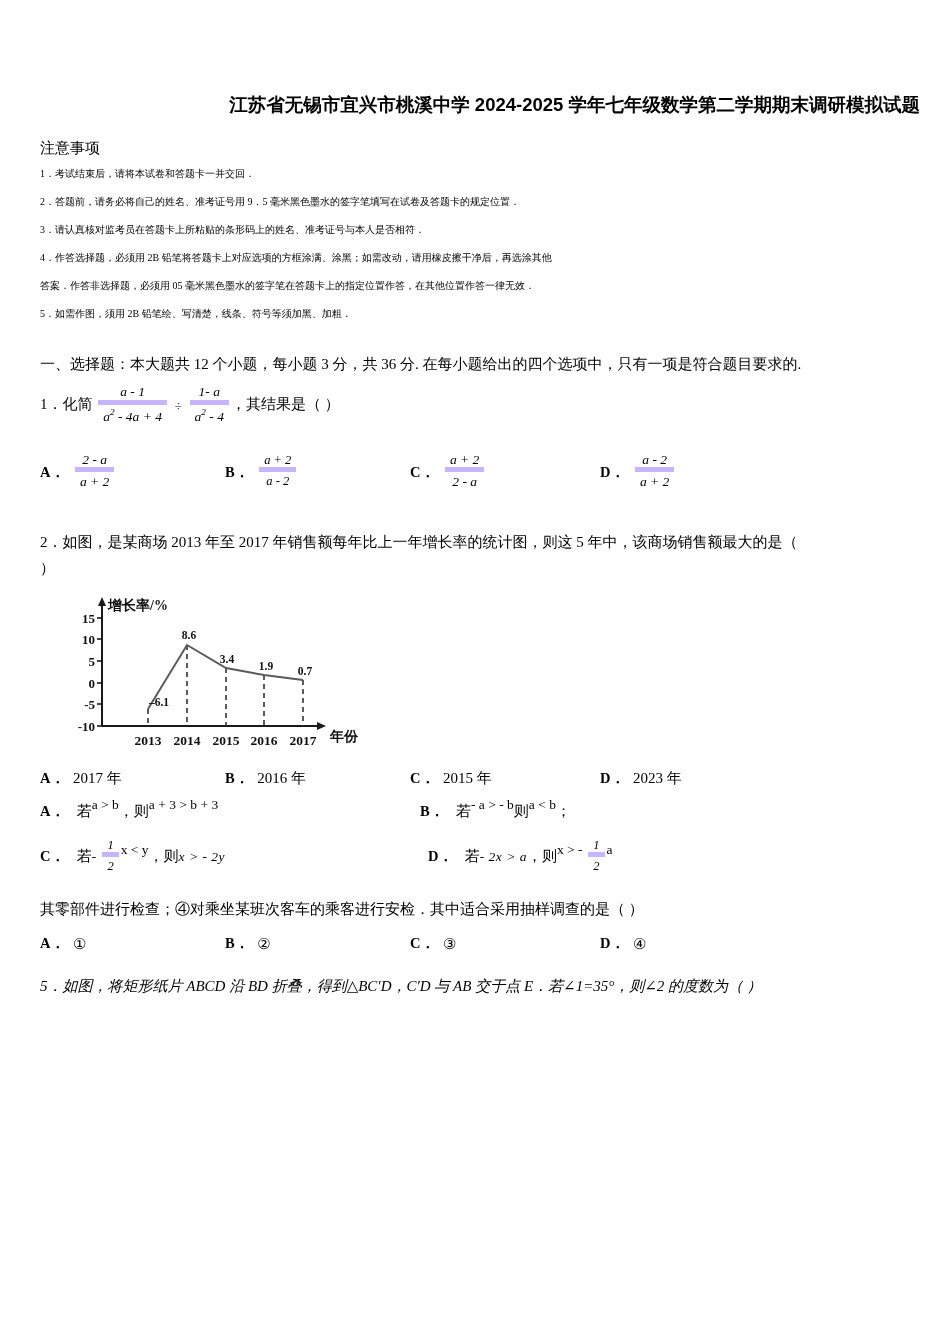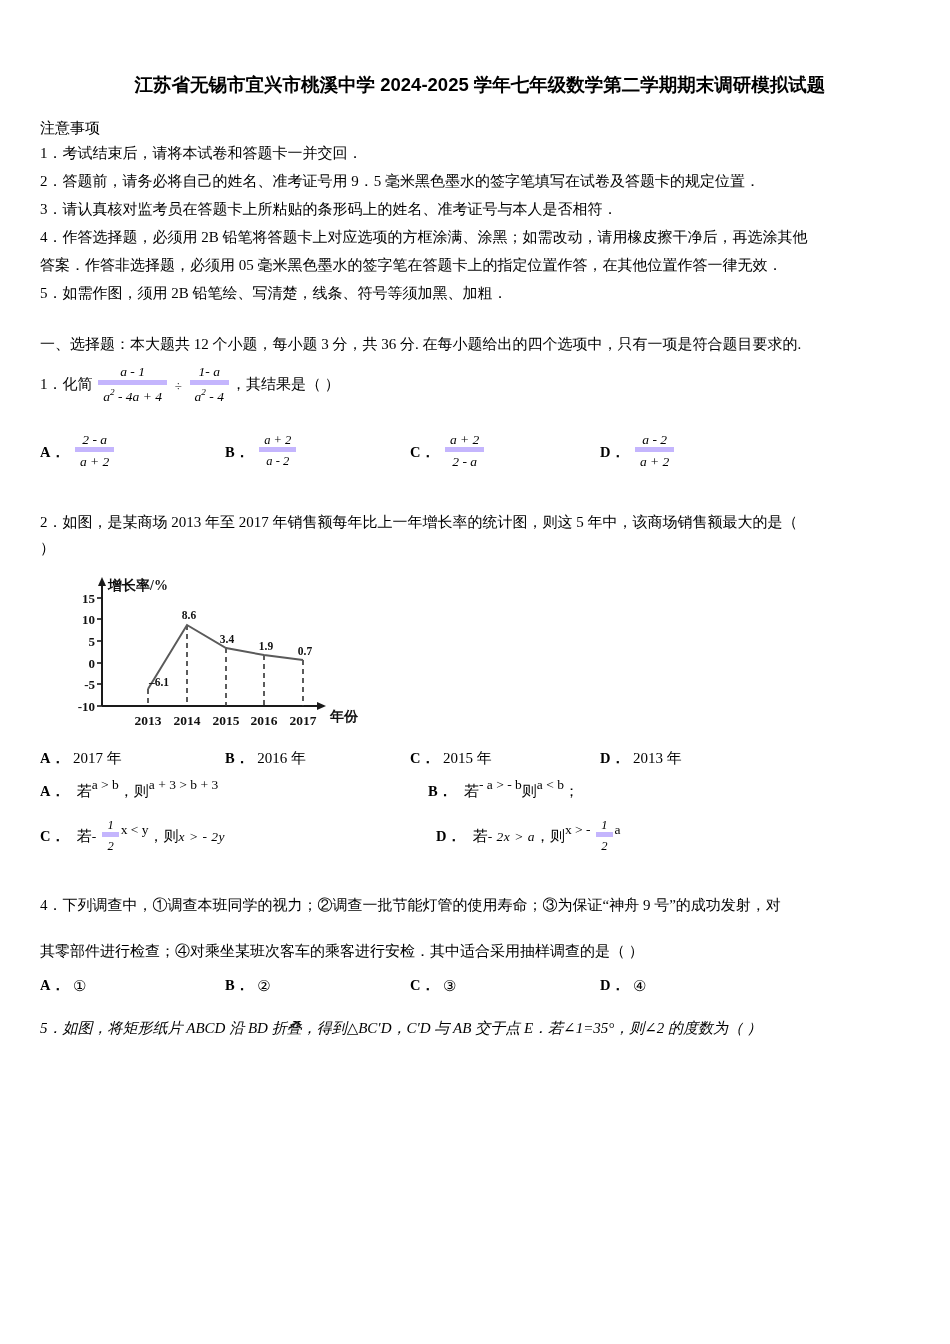--- a/index.html
+++ b/index.html
@@ -27,33 +27,33 @@
     top: 0;
     width: 880px;
   }
 
   
   .doc-title {
     font-family: "Liberation Sans", "DejaVu Sans", sans-serif;
     font-weight: bold;
     font-size: 18.5px;
     letter-spacing: 0px;
-    text-align: center;
-    margin-top: 72px;
+    text-align: right;
+    margin-top: 92px;
     white-space: nowrap;
   }
 
   
   .notice-head {
     font-size: 15px;
     margin-top: 22px;
     font-family: "Liberation Serif", serif;
   }
   .notice-line {
-    font-size: 15px;
+    font-size: 10px;
     line-height: 25px;
     margin-top: 3px;
   }
 
   
   .section-head {
     font-size: 15px;
     margin-top: 27px;
     line-height: 22px;
   }
@@ -116,21 +116,21 @@
   .opt-body { white-space: nowrap; }
 
   
   .c1 { width: 185px; }
   .c2 { width: 185px; }
   .c3 { width: 190px; }
   .c4 { width: 190px; }
 
   .opts2 { display: flex; font-size: 15px; margin-top: 12px; }
   .h1 { width: 380px; }
-  .h2 { width: 420px; margin-left: 8px; }
+  .h2 { width: 420px; }
 
   .inline-math {
     font-style: italic;
     font-size: 13.5px;
     letter-spacing: 0.5px;
   }
   .raise {
     display: inline-block;
     position: relative;
     top: -7px;
@@ -280,21 +280,21 @@
       <div class="opt c2">
         <span class="opt-label">B．</span>
         <span class="opt-body">2016 年</span>
       </div>
       <div class="opt c3">
         <span class="opt-label">C．</span>
         <span class="opt-body">2015 年</span>
       </div>
       <div class="opt c4">
         <span class="opt-label">D．</span>
-        <span class="opt-body">2013 年</span>
+        <span class="opt-body">2023 年</span>
       </div>
     </div>
 
 
     <div class="opts2" style="margin-top:14px; align-items:flex-end;">
       <div class="opt h1">
         <span class="opt-label">A．</span>
         <span>若</span><span class="raise">a &gt; b</span><span>，则</span><span class="raise">a + 3 &gt; b + 3</span>
       </div>
       <div class="opt h2">
@@ -315,23 +315,20 @@
       <div class="opt h2">
         <span class="opt-label">D．</span>
         <span>若</span><span class="inline-math">- 2x &gt; a</span><span>，则</span><span class="raise">x &gt; -</span>
         <span class="frac small">
           <span class="num">1</span>
           <span class="den">2</span>
         </span><span class="raise">a</span>
       </div>
     </div>
 
-    <div class="q" style="margin-top:36px;">
-      <span>4．</span><span>下列调查中，①调查本班同学的视力；②调查一批节能灯管的使用寿命；③为保证“神舟 9 号”的成功发射，对</span>
-    </div>
     <div class="q" style="margin-top:20px;">其零部件进行检查；④对乘坐某班次客车的乘客进行安检．其中适合采用抽样调查的是（ ）</div>
 
     <div class="opts" style="margin-top:12px;">
       <div class="opt c1">
         <span class="opt-label">A．</span>
         <span class="opt-body">①</span>
       </div>
       <div class="opt c2">
         <span class="opt-label">B．</span>
         <span class="opt-body">②</span>

